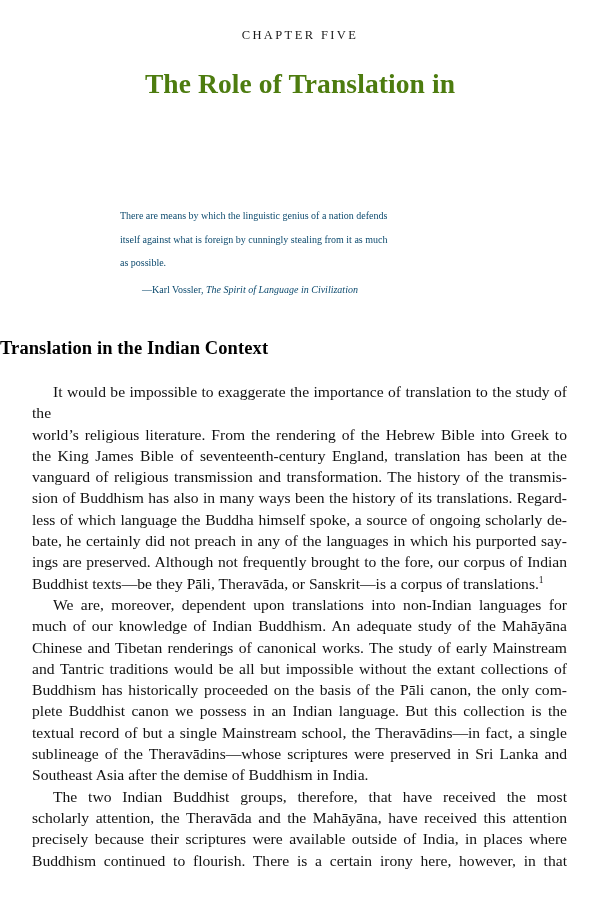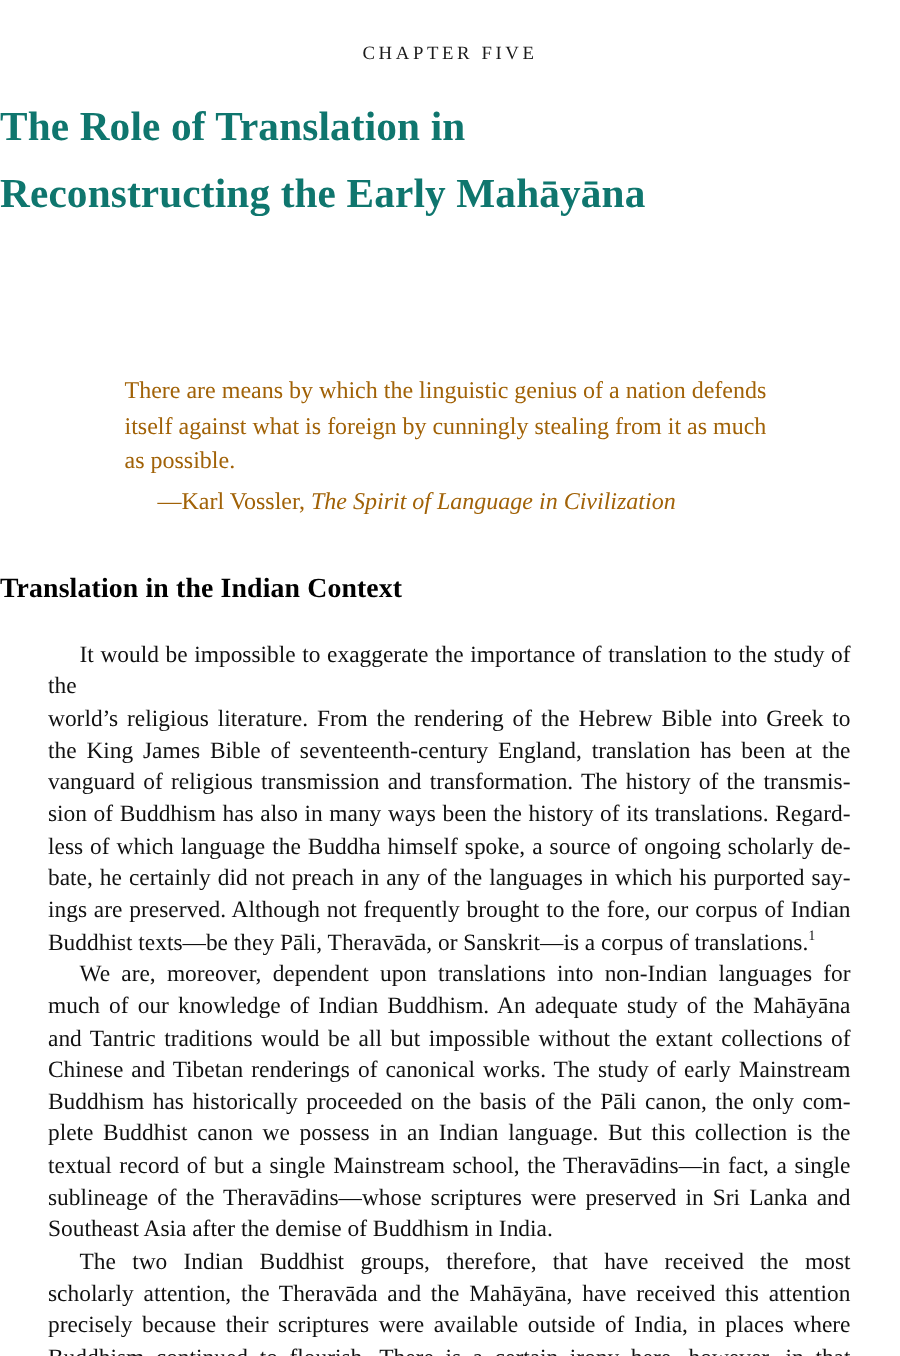--- a/index.html
+++ b/index.html
@@ -29,40 +29,41 @@
     letter-spacing: 2.4px;
     font-weight: 400;
     color: #1a1a1a;
     padding-top: 28px;
     text-transform: uppercase;
     font-family: "Liberation Serif", "DejaVu Serif", serif;
   }
 
   
   .chapter-title {
+    text-align: center;
     font-weight: bold;
     font-size: 27.5px;
     line-height: 45px;
     letter-spacing: 0.1px;
     margin-top: 18px;
-    color: #0f766e;
+    color: #4d7c0f;
   }
   .chapter-title .t-line {
     display: block;
     white-space: nowrap;
   }
 
   
   .epigraph {
     margin-top: 98px;
-    margin-left: 83px;
+    margin-left: 120px;
     margin-right: 80px;
-    font-size: 16px;
+    font-size: 10px;
     line-height: 23.5px;
-    color: #a16207;
+    color: #0c4a6e;
   }
   .epigraph .eq-line {
     display: block;
   }
   .epigraph-attr {
     display: block;
     margin-top: 3px;
     padding-left: 22px;
     white-space: nowrap;
   }
@@ -115,21 +116,20 @@
 </style>
 </head>
 <body>
 
 <div class="page">
 
   <div class="chapter-label">CHAPTER FIVE</div>
 
   <div class="chapter-title">
     <span class="t-line">The Role of Translation in</span>
-    <span class="t-line">Reconstructing the Early Mahāyāna</span>
   </div>
 
   <div class="epigraph">
     <span class="eq-line">There are means by which the linguistic genius of a nation defends</span>
     <span class="eq-line">itself against what is foreign by cunningly stealing from it as much</span>
     <span class="eq-line">as possible.</span>
     <span class="epigraph-attr">
       <span>—Karl Vossler, </span><span class="work">The Spirit of Language in Civilization</span>
     </span>
   </div>
@@ -146,22 +146,22 @@
       <span class="ln j">sion of Buddhism has also in many ways been the history of its translations. Regard-</span>
       <span class="ln j">less of which language the Buddha himself spoke, a source of ongoing scholarly de-</span>
       <span class="ln j">bate, he certainly did not preach in any of the languages in which his purported say-</span>
       <span class="ln j">ings are preserved. Although not frequently brought to the fore, our corpus of Indian</span>
       <span class="ln"><span>Buddhist texts—be they Pāli, Theravāda, or Sanskrit—is a corpus of translations.</span><sup>1</sup></span>
     </p>
 
     <p>
       <span class="ln j ind">We are, moreover, dependent upon translations into non-Indian languages for</span>
       <span class="ln j">much of our knowledge of Indian Buddhism. An adequate study of the Mahāyāna</span>
+      <span class="ln j">Chinese and Tibetan renderings of canonical works. The study of early Mainstream</span>
       <span class="ln j">and Tantric traditions would be all but impossible without the extant collections of</span>
-      <span class="ln j">Chinese and Tibetan renderings of canonical works. The study of early Mainstream</span>
       <span class="ln j">Buddhism has historically proceeded on the basis of the Pāli canon, the only com-</span>
       <span class="ln j">plete Buddhist canon we possess in an Indian language. But this collection is the</span>
       <span class="ln j">textual record of but a single Mainstream school, the Theravādins—in fact, a single</span>
       <span class="ln j">sublineage of the Theravādins—whose scriptures were preserved in Sri Lanka and</span>
       <span class="ln">Southeast Asia after the demise of Buddhism in India.</span>
     </p>
 
     <p>
       <span class="ln j ind">The two Indian Buddhist groups, therefore, that have received the most</span>
       <span class="ln j">scholarly attention, the Theravāda and the Mahāyāna, have received this attention</span>

